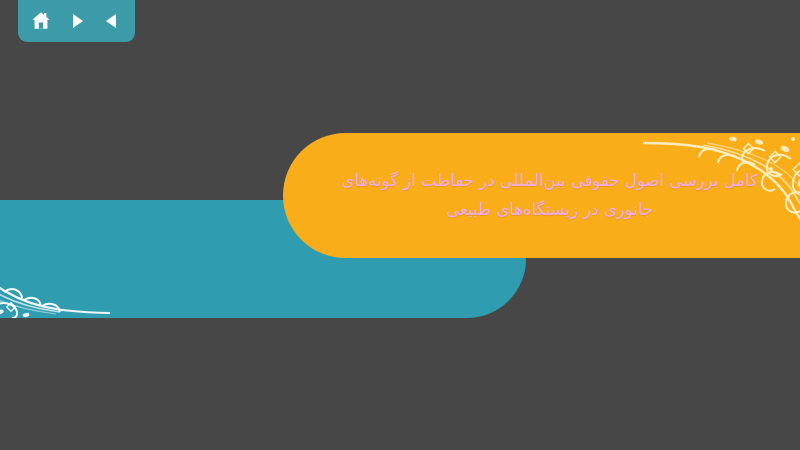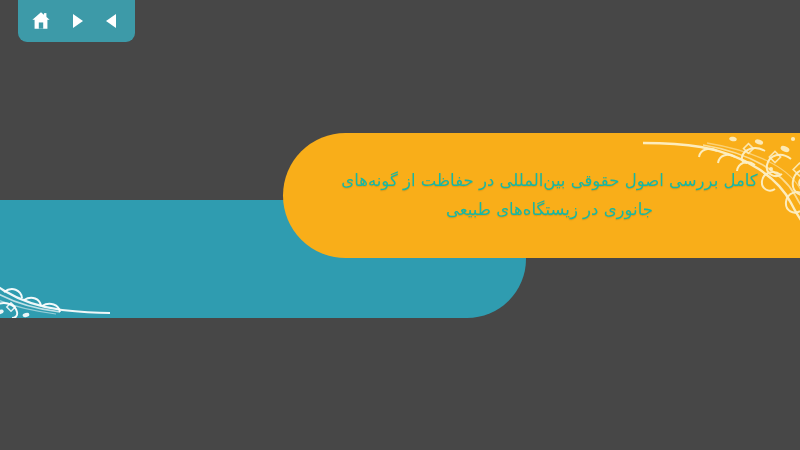--- a/index.html
+++ b/index.html
@@ -172,21 +172,21 @@
         <ellipse cx="189" cy="44" rx="4.4" ry="2.5" transform="rotate(34 189 44)"></ellipse>
         <ellipse cx="90" cy="6" rx="3.8" ry="2.2" transform="rotate(12 90 6)"></ellipse>
         <circle cx="178" cy="16" r="2.4"></circle>
         <circle cx="150" cy="6" r="2.1"></circle>
         <circle cx="128" cy="36" r="2"></circle>
       </g>
     </svg>
   </div>
 
   <div id="title-block">
-    <div id="title-text" style="color: #14b8a6;">کامل بررسی اصول حقوقی بین‌المللی در حفاظت از گونه‌های جانوری در زیستگاه‌های طبیعی</div>
+    <div id="title-text" style="color: #f0abfc;">کامل بررسی اصول حقوقی بین‌المللی در حفاظت از گونه‌های جانوری در زیستگاه‌های طبیعی</div>
   </div>
 
   <div id="navbar" style="background: rgb(61, 154, 168);">
 
     <div class="nav-btn">
       <span>
         <svg width="20" height="20" viewBox="0 0 20 20" aria-hidden="true">
           <path d="M14 3 L14 17 L4 10 Z" fill="#ffffff"></path>
         </svg>
       </span>

